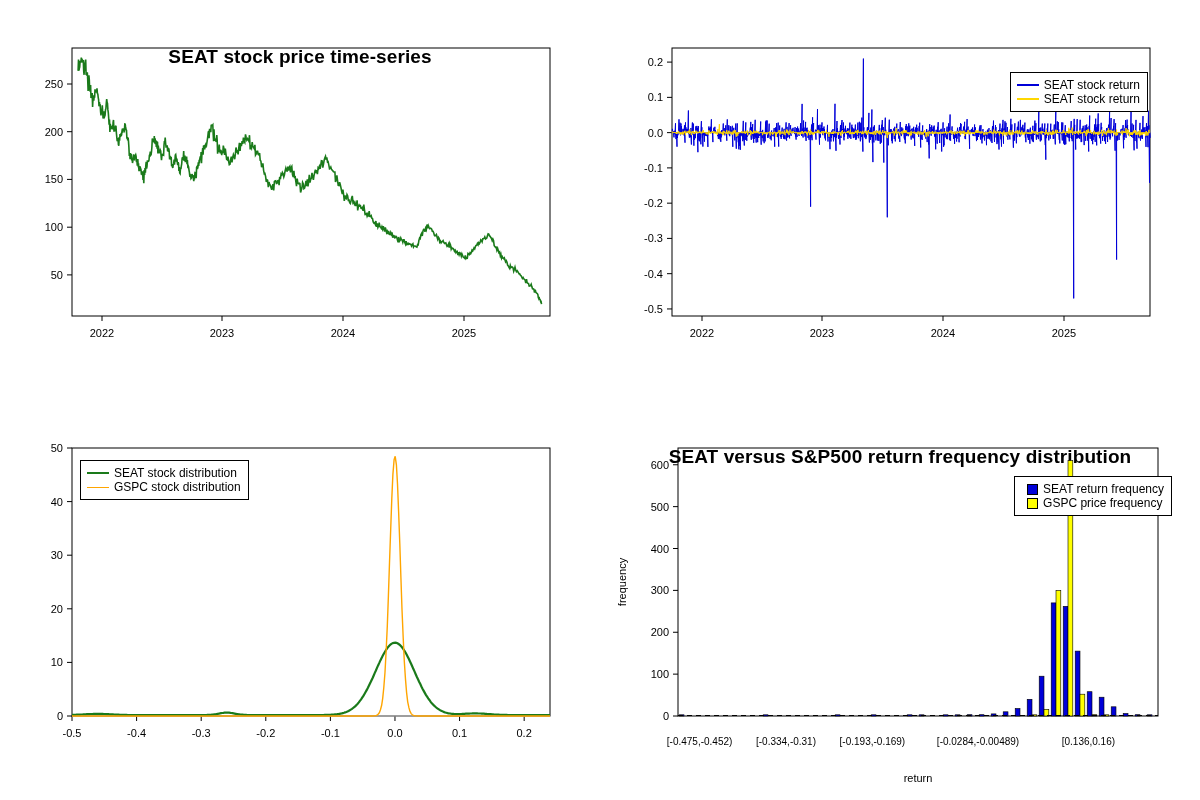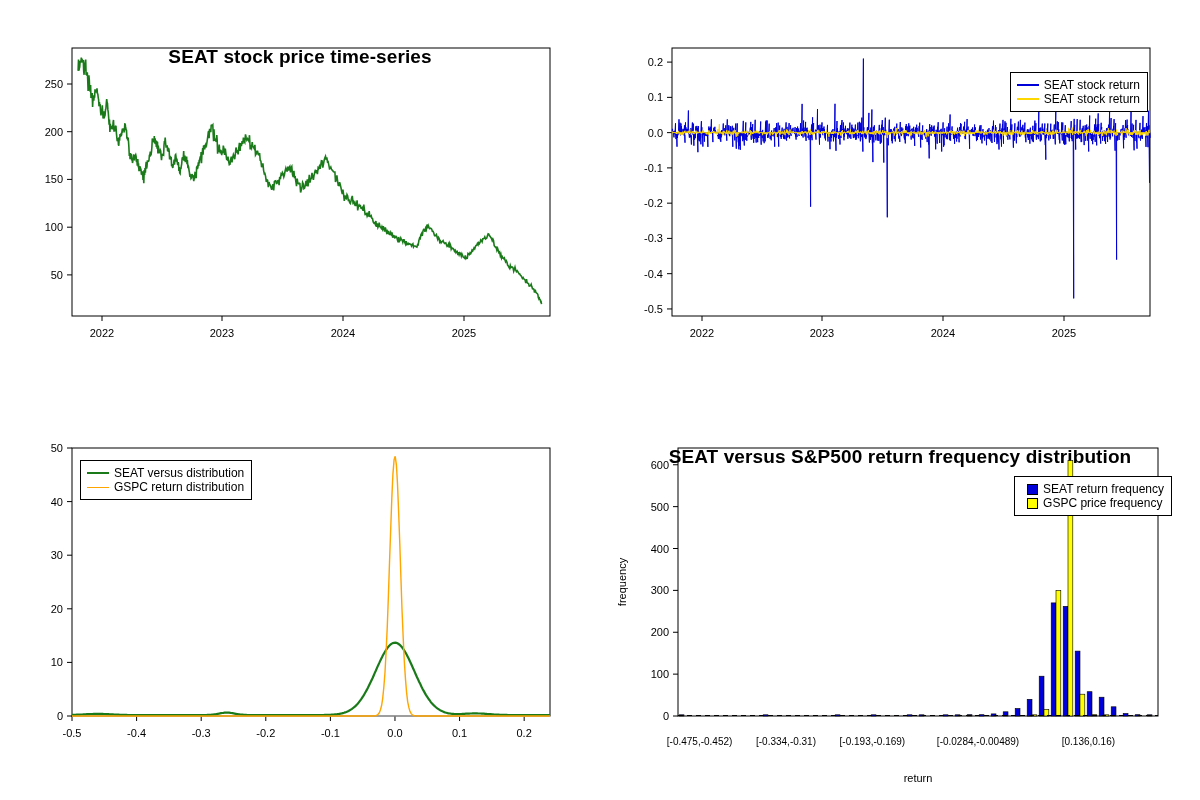--- a/index.html
+++ b/index.html
@@ -207,25 +207,25 @@
           <text x="459.56756756756755" y="337">0.1</text>
           <text x="524.1621621621621" y="337">0.2</text>
         </g>
       <line id="p3-base" x1="72" y1="316" x2="550" y2="316" stroke="#bdbdbd" stroke-width="1"></line>
       <polyline id="p3-seat" fill="none" stroke="#1a7a1a" stroke-width="2.2" points="72.0,314.9 73.1,314.8 74.3,314.8 75.4,314.8 76.6,314.7 77.7,314.7 78.8,314.6 80.0,314.6 81.1,314.5 82.2,314.5 83.4,314.4 84.5,314.3 85.7,314.3 86.8,314.2 87.9,314.2 89.1,314.1 90.2,314.0 91.3,314.0 92.5,314.0 93.6,313.9 94.8,313.9 95.9,313.9 97.0,313.9 98.2,313.9 99.3,313.9 100.5,313.9 101.6,313.9 102.7,313.9 103.9,314.0 105.0,314.0 106.1,314.1 107.3,314.1 108.4,314.2 109.6,314.3 110.7,314.3 111.8,314.4 113.0,314.4 114.1,314.5 115.2,314.6 116.4,314.6 117.5,314.7 118.7,314.7 119.8,314.8 120.9,314.8 122.1,314.8 123.2,314.9 124.4,314.9 125.5,314.9 126.6,314.9 127.8,315.0 128.9,315.0 130.0,315.0 131.2,315.0 132.3,315.0 133.5,315.0 134.6,315.0 135.7,315.0 136.9,315.0 138.0,315.0 139.1,315.0 140.3,315.0 141.4,315.0 142.6,315.0 143.7,315.0 144.8,315.0 146.0,315.0 147.1,315.0 148.3,315.0 149.4,315.0 150.5,315.0 151.7,315.0 152.8,315.0 153.9,315.0 155.1,315.0 156.2,315.0 157.4,315.0 158.5,315.0 159.6,315.0 160.8,315.0 161.9,315.0 163.0,315.0 164.2,315.0 165.3,315.0 166.5,315.0 167.6,315.0 168.7,315.0 169.9,315.0 171.0,315.0 172.2,315.0 173.3,315.0 174.4,315.0 175.6,315.0 176.7,315.0 177.8,315.0 179.0,315.0 180.1,315.0 181.3,315.0 182.4,315.0 183.5,315.0 184.7,315.0 185.8,315.0 186.9,315.0 188.1,315.0 189.2,315.0 190.4,315.0 191.5,315.0 192.6,315.0 193.8,315.0 194.9,315.0 196.1,315.0 197.2,315.0 198.3,315.0 199.5,315.0 200.6,315.0 201.7,315.0 202.9,315.0 204.0,315.0 205.2,315.0 206.3,315.0 207.4,314.9 208.6,314.9 209.7,314.8 210.8,314.8 212.0,314.7 213.1,314.6 214.3,314.4 215.4,314.3 216.5,314.1 217.7,313.9 218.8,313.7 220.0,313.4 221.1,313.2 222.2,313.0 223.4,312.9 224.5,312.7 225.6,312.7 226.8,312.6 227.9,312.6 229.1,312.7 230.2,312.8 231.3,313.0 232.5,313.2 233.6,313.4 234.7,313.6 235.9,313.8 237.0,314.0 238.2,314.2 239.3,314.3 240.4,314.5 241.6,314.6 242.7,314.7 243.9,314.8 245.0,314.9 246.1,314.9 247.3,315.0 248.4,315.0 249.5,315.0 250.7,315.0 251.8,315.0 253.0,315.0 254.1,315.0 255.2,315.0 256.4,315.0 257.5,315.0 258.6,315.0 259.8,315.0 260.9,315.0 262.1,315.0 263.2,315.0 264.3,315.0 265.5,315.0 266.6,315.0 267.8,315.0 268.9,315.0 270.0,315.0 271.2,315.0 272.3,315.0 273.4,315.0 274.6,315.0 275.7,315.0 276.9,315.0 278.0,315.0 279.1,315.0 280.3,315.0 281.4,315.0 282.5,315.0 283.7,315.0 284.8,315.0 286.0,315.0 287.1,315.0 288.2,315.0 289.4,315.0 290.5,315.0 291.7,315.0 292.8,315.0 293.9,315.0 295.1,315.0 296.2,315.0 297.3,315.0 298.5,315.0 299.6,315.0 300.8,315.0 301.9,315.0 303.0,315.0 304.2,315.0 305.3,315.0 306.4,315.0 307.6,315.0 308.7,315.0 309.9,315.0 311.0,315.0 312.1,315.0 313.3,315.0 314.4,315.0 315.6,315.0 316.7,315.0 317.8,315.0 319.0,315.0 320.1,315.0 321.2,315.0 322.4,315.0 323.5,315.0 324.7,314.9 325.8,314.9 326.9,314.9 328.1,314.8 329.2,314.8 330.3,314.8 331.5,314.7 332.6,314.6 333.8,314.5 334.9,314.4 336.0,314.3 337.2,314.2 338.3,314.0 339.5,313.8 340.6,313.6 341.7,313.4 342.9,313.1 344.0,312.8 345.1,312.4 346.3,312.0 347.4,311.5 348.6,310.9 349.7,310.3 350.8,309.6 352.0,308.9 353.1,308.0 354.2,307.1 355.4,306.1 356.5,304.9 357.7,303.7 358.8,302.4 359.9,300.9 361.1,299.4 362.2,297.7 363.4,295.9 364.5,294.0 365.6,292.0 366.8,289.9 367.9,287.8 369.0,285.5 370.2,283.1 371.3,280.7 372.5,278.2 373.6,275.7 374.7,273.1 375.9,270.5 377.0,267.9 378.1,265.4 379.3,262.9 380.4,260.4 381.6,258.1 382.7,255.8 383.8,253.7 385.0,251.7 386.1,249.9 387.3,248.2 388.4,246.7 389.5,245.5 390.7,244.4 391.8,243.6 392.9,243.1 394.1,242.8 395.2,242.7 396.4,242.9 397.5,243.3 398.6,244.0 399.8,244.9 400.9,246.0 402.0,247.3 403.2,248.9 404.3,250.6 405.5,252.5 406.6,254.6 407.7,256.8 408.9,259.1 410.0,261.5 411.2,264.0 412.3,266.5 413.4,269.1 414.6,271.6 415.7,274.2 416.8,276.8 418.0,279.3 419.1,281.7 420.3,284.1 421.4,286.5 422.5,288.7 423.7,290.9 424.8,292.9 425.9,294.9 427.1,296.7 428.2,298.4 429.4,300.0 430.5,301.6 431.6,302.9 432.8,304.2 433.9,305.4 435.1,306.5 436.2,307.5 437.3,308.4 438.5,309.2 439.6,309.9 440.7,310.5 441.9,311.1 443.0,311.6 444.2,312.1 445.3,312.5 446.4,312.8 447.6,313.1 448.7,313.3 449.8,313.5 451.0,313.7 452.1,313.8 453.3,313.9 454.4,314.0 455.5,314.0 456.7,314.0 457.8,314.0 459.0,314.0 460.1,314.0 461.2,314.0 462.4,313.9 463.5,313.9 464.6,313.8 465.8,313.7 466.9,313.7 468.1,313.6 469.2,313.6 470.3,313.5 471.5,313.5 472.6,313.4 473.7,313.4 474.9,313.4 476.0,313.4 477.2,313.4 478.3,313.5 479.4,313.5 480.6,313.5 481.7,313.6 482.9,313.7 484.0,313.7 485.1,313.8 486.3,313.9 487.4,314.0 488.5,314.1 489.7,314.1 490.8,314.2 492.0,314.3 493.1,314.4 494.2,314.5 495.4,314.5 496.5,314.6 497.6,314.7 498.8,314.7 499.9,314.8 501.1,314.8 502.2,314.8 503.3,314.9 504.5,314.9 505.6,314.9 506.8,314.9 507.9,315.0 509.0,315.0 510.2,315.0 511.3,315.0 512.4,315.0 513.6,315.0 514.7,315.0 515.9,315.0 517.0,315.0 518.1,315.0 519.3,315.0 520.4,315.0 521.5,315.0 522.7,315.0 523.8,315.0 525.0,315.0 526.1,315.0 527.2,315.0 528.4,315.0 529.5,315.0 530.7,315.0 531.8,315.0 532.9,315.0 534.1,315.0 535.2,315.0 536.3,315.0 537.5,315.0 538.6,315.0 539.8,315.0 540.9,315.0 542.0,315.0 543.2,315.0 544.3,315.0 545.4,315.0 546.6,315.0 547.7,315.0 548.9,315.0 550.0,315.0"></polyline>
       <polyline id="p3-gspc" fill="none" stroke="#ffa500" stroke-width="1.4" points="72.0,316.0 73.1,316.0 74.3,316.0 75.4,316.0 76.6,316.0 77.7,316.0 78.8,316.0 80.0,316.0 81.1,316.0 82.2,316.0 83.4,316.0 84.5,316.0 85.7,316.0 86.8,316.0 87.9,316.0 89.1,316.0 90.2,316.0 91.3,316.0 92.5,316.0 93.6,316.0 94.8,316.0 95.9,316.0 97.0,316.0 98.2,316.0 99.3,316.0 100.5,316.0 101.6,316.0 102.7,316.0 103.9,316.0 105.0,316.0 106.1,316.0 107.3,316.0 108.4,316.0 109.6,316.0 110.7,316.0 111.8,316.0 113.0,316.0 114.1,316.0 115.2,316.0 116.4,316.0 117.5,316.0 118.7,316.0 119.8,316.0 120.9,316.0 122.1,316.0 123.2,316.0 124.4,316.0 125.5,316.0 126.6,316.0 127.8,316.0 128.9,316.0 130.0,316.0 131.2,316.0 132.3,316.0 133.5,316.0 134.6,316.0 135.7,316.0 136.9,316.0 138.0,316.0 139.1,316.0 140.3,316.0 141.4,316.0 142.6,316.0 143.7,316.0 144.8,316.0 146.0,316.0 147.1,316.0 148.3,316.0 149.4,316.0 150.5,316.0 151.7,316.0 152.8,316.0 153.9,316.0 155.1,316.0 156.2,316.0 157.4,316.0 158.5,316.0 159.6,316.0 160.8,316.0 161.9,316.0 163.0,316.0 164.2,316.0 165.3,316.0 166.5,316.0 167.6,316.0 168.7,316.0 169.9,316.0 171.0,316.0 172.2,316.0 173.3,316.0 174.4,316.0 175.6,316.0 176.7,316.0 177.8,316.0 179.0,316.0 180.1,316.0 181.3,316.0 182.4,316.0 183.5,316.0 184.7,316.0 185.8,316.0 186.9,316.0 188.1,316.0 189.2,316.0 190.4,316.0 191.5,316.0 192.6,316.0 193.8,316.0 194.9,316.0 196.1,316.0 197.2,316.0 198.3,316.0 199.5,316.0 200.6,316.0 201.7,316.0 202.9,316.0 204.0,316.0 205.2,316.0 206.3,316.0 207.4,316.0 208.6,316.0 209.7,316.0 210.8,316.0 212.0,316.0 213.1,316.0 214.3,316.0 215.4,316.0 216.5,316.0 217.7,316.0 218.8,316.0 220.0,316.0 221.1,316.0 222.2,316.0 223.4,316.0 224.5,316.0 225.6,316.0 226.8,316.0 227.9,316.0 229.1,316.0 230.2,316.0 231.3,316.0 232.5,316.0 233.6,316.0 234.7,316.0 235.9,316.0 237.0,316.0 238.2,316.0 239.3,316.0 240.4,316.0 241.6,316.0 242.7,316.0 243.9,316.0 245.0,316.0 246.1,316.0 247.3,316.0 248.4,316.0 249.5,316.0 250.7,316.0 251.8,316.0 253.0,316.0 254.1,316.0 255.2,316.0 256.4,316.0 257.5,316.0 258.6,316.0 259.8,316.0 260.9,316.0 262.1,316.0 263.2,316.0 264.3,316.0 265.5,316.0 266.6,316.0 267.8,316.0 268.9,316.0 270.0,316.0 271.2,316.0 272.3,316.0 273.4,316.0 274.6,316.0 275.7,316.0 276.9,316.0 278.0,316.0 279.1,316.0 280.3,316.0 281.4,316.0 282.5,316.0 283.7,316.0 284.8,316.0 286.0,316.0 287.1,316.0 288.2,316.0 289.4,316.0 290.5,316.0 291.7,316.0 292.8,316.0 293.9,316.0 295.1,316.0 296.2,316.0 297.3,316.0 298.5,316.0 299.6,316.0 300.8,316.0 301.9,316.0 303.0,316.0 304.2,316.0 305.3,316.0 306.4,316.0 307.6,316.0 308.7,316.0 309.9,316.0 311.0,316.0 312.1,316.0 313.3,316.0 314.4,316.0 315.6,316.0 316.7,316.0 317.8,316.0 319.0,316.0 320.1,316.0 321.2,316.0 322.4,316.0 323.5,316.0 324.7,316.0 325.8,316.0 326.9,316.0 328.1,316.0 329.2,316.0 330.3,316.0 331.5,316.0 332.6,316.0 333.8,316.0 334.9,316.0 336.0,316.0 337.2,316.0 338.3,316.0 339.5,316.0 340.6,316.0 341.7,316.0 342.9,316.0 344.0,316.0 345.1,316.0 346.3,316.0 347.4,316.0 348.6,316.0 349.7,316.0 350.8,316.0 352.0,316.0 353.1,316.0 354.2,316.0 355.4,316.0 356.5,316.0 357.7,316.0 358.8,316.0 359.9,316.0 361.1,316.0 362.2,316.0 363.4,316.0 364.5,316.0 365.6,316.0 366.8,316.0 367.9,316.0 369.0,316.0 370.2,316.0 371.3,316.0 372.5,316.0 373.6,315.9 374.7,315.8 375.9,315.6 377.0,315.2 378.1,314.3 379.3,312.8 380.4,310.0 381.6,305.5 382.7,298.3 383.8,287.5 385.0,272.2 386.1,251.8 387.3,226.1 388.4,195.9 389.5,162.7 390.7,129.2 391.8,98.6 392.9,74.4 394.1,59.7 395.2,56.3 396.4,64.8 397.5,83.9 398.6,111.3 399.8,143.5 400.9,177.3 402.0,209.5 403.2,237.9 404.3,261.3 405.5,279.4 406.6,292.6 407.7,301.8 408.9,307.7 410.0,311.4 411.2,313.6 412.3,314.8 413.4,315.4 414.6,315.7 415.7,315.9 416.8,315.9 418.0,316.0 419.1,316.0 420.3,316.0 421.4,316.0 422.5,316.0 423.7,316.0 424.8,316.0 425.9,316.0 427.1,316.0 428.2,316.0 429.4,316.0 430.5,316.0 431.6,316.0 432.8,316.0 433.9,316.0 435.1,316.0 436.2,316.0 437.3,316.0 438.5,316.0 439.6,316.0 440.7,316.0 441.9,316.0 443.0,316.0 444.2,316.0 445.3,316.0 446.4,316.0 447.6,316.0 448.7,316.0 449.8,316.0 451.0,316.0 452.1,316.0 453.3,316.0 454.4,316.0 455.5,316.0 456.7,316.0 457.8,316.0 459.0,316.0 460.1,316.0 461.2,316.0 462.4,316.0 463.5,316.0 464.6,316.0 465.8,316.0 466.9,316.0 468.1,316.0 469.2,316.0 470.3,316.0 471.5,316.0 472.6,316.0 473.7,316.0 474.9,316.0 476.0,316.0 477.2,316.0 478.3,316.0 479.4,316.0 480.6,316.0 481.7,316.0 482.9,316.0 484.0,316.0 485.1,316.0 486.3,316.0 487.4,316.0 488.5,316.0 489.7,316.0 490.8,316.0 492.0,316.0 493.1,316.0 494.2,316.0 495.4,316.0 496.5,316.0 497.6,316.0 498.8,316.0 499.9,316.0 501.1,316.0 502.2,316.0 503.3,316.0 504.5,316.0 505.6,316.0 506.8,316.0 507.9,316.0 509.0,316.0 510.2,316.0 511.3,316.0 512.4,316.0 513.6,316.0 514.7,316.0 515.9,316.0 517.0,316.0 518.1,316.0 519.3,316.0 520.4,316.0 521.5,316.0 522.7,316.0 523.8,316.0 525.0,316.0 526.1,316.0 527.2,316.0 528.4,316.0 529.5,316.0 530.7,316.0 531.8,316.0 532.9,316.0 534.1,316.0 535.2,316.0 536.3,316.0 537.5,316.0 538.6,316.0 539.8,316.0 540.9,316.0 542.0,316.0 543.2,316.0 544.3,316.0 545.4,316.0 546.6,316.0 547.7,316.0 548.9,316.0 550.0,316.0"></polyline>
     </svg>
     <div class="legend-box" style="top:60px; left:80px;">
       <div class="legend-row">
         <span class="legend-line" style="border-top-width:2.5px;border-top-color:#1a7a1a;"></span>
-        <span class="legend-label">SEAT versus distribution</span>
+        <span class="legend-label">SEAT stock distribution</span>
       </div>
       <div class="legend-row">
         <span class="legend-line" style="border-top-width:1.5px;border-top-color:#ffa500;"></span>
-        <span class="legend-label">GSPC return distribution</span>
+        <span class="legend-label">GSPC stock distribution</span>
       </div>
     </div>
   </div>
 
   <div class="panel">
     <div class="panel-title">SEAT versus S&amp;P500 return frequency distribution</div>
     <svg class="plotsvg" width="600" height="400">
       <rect x="78" y="48" width="480" height="268" fill="none" stroke="#000" stroke-width="1"></rect>
       <g id="p4-yticks" stroke="#000" stroke-width="1">
           <line x1="78" y1="316" x2="73" y2="316"></line>

